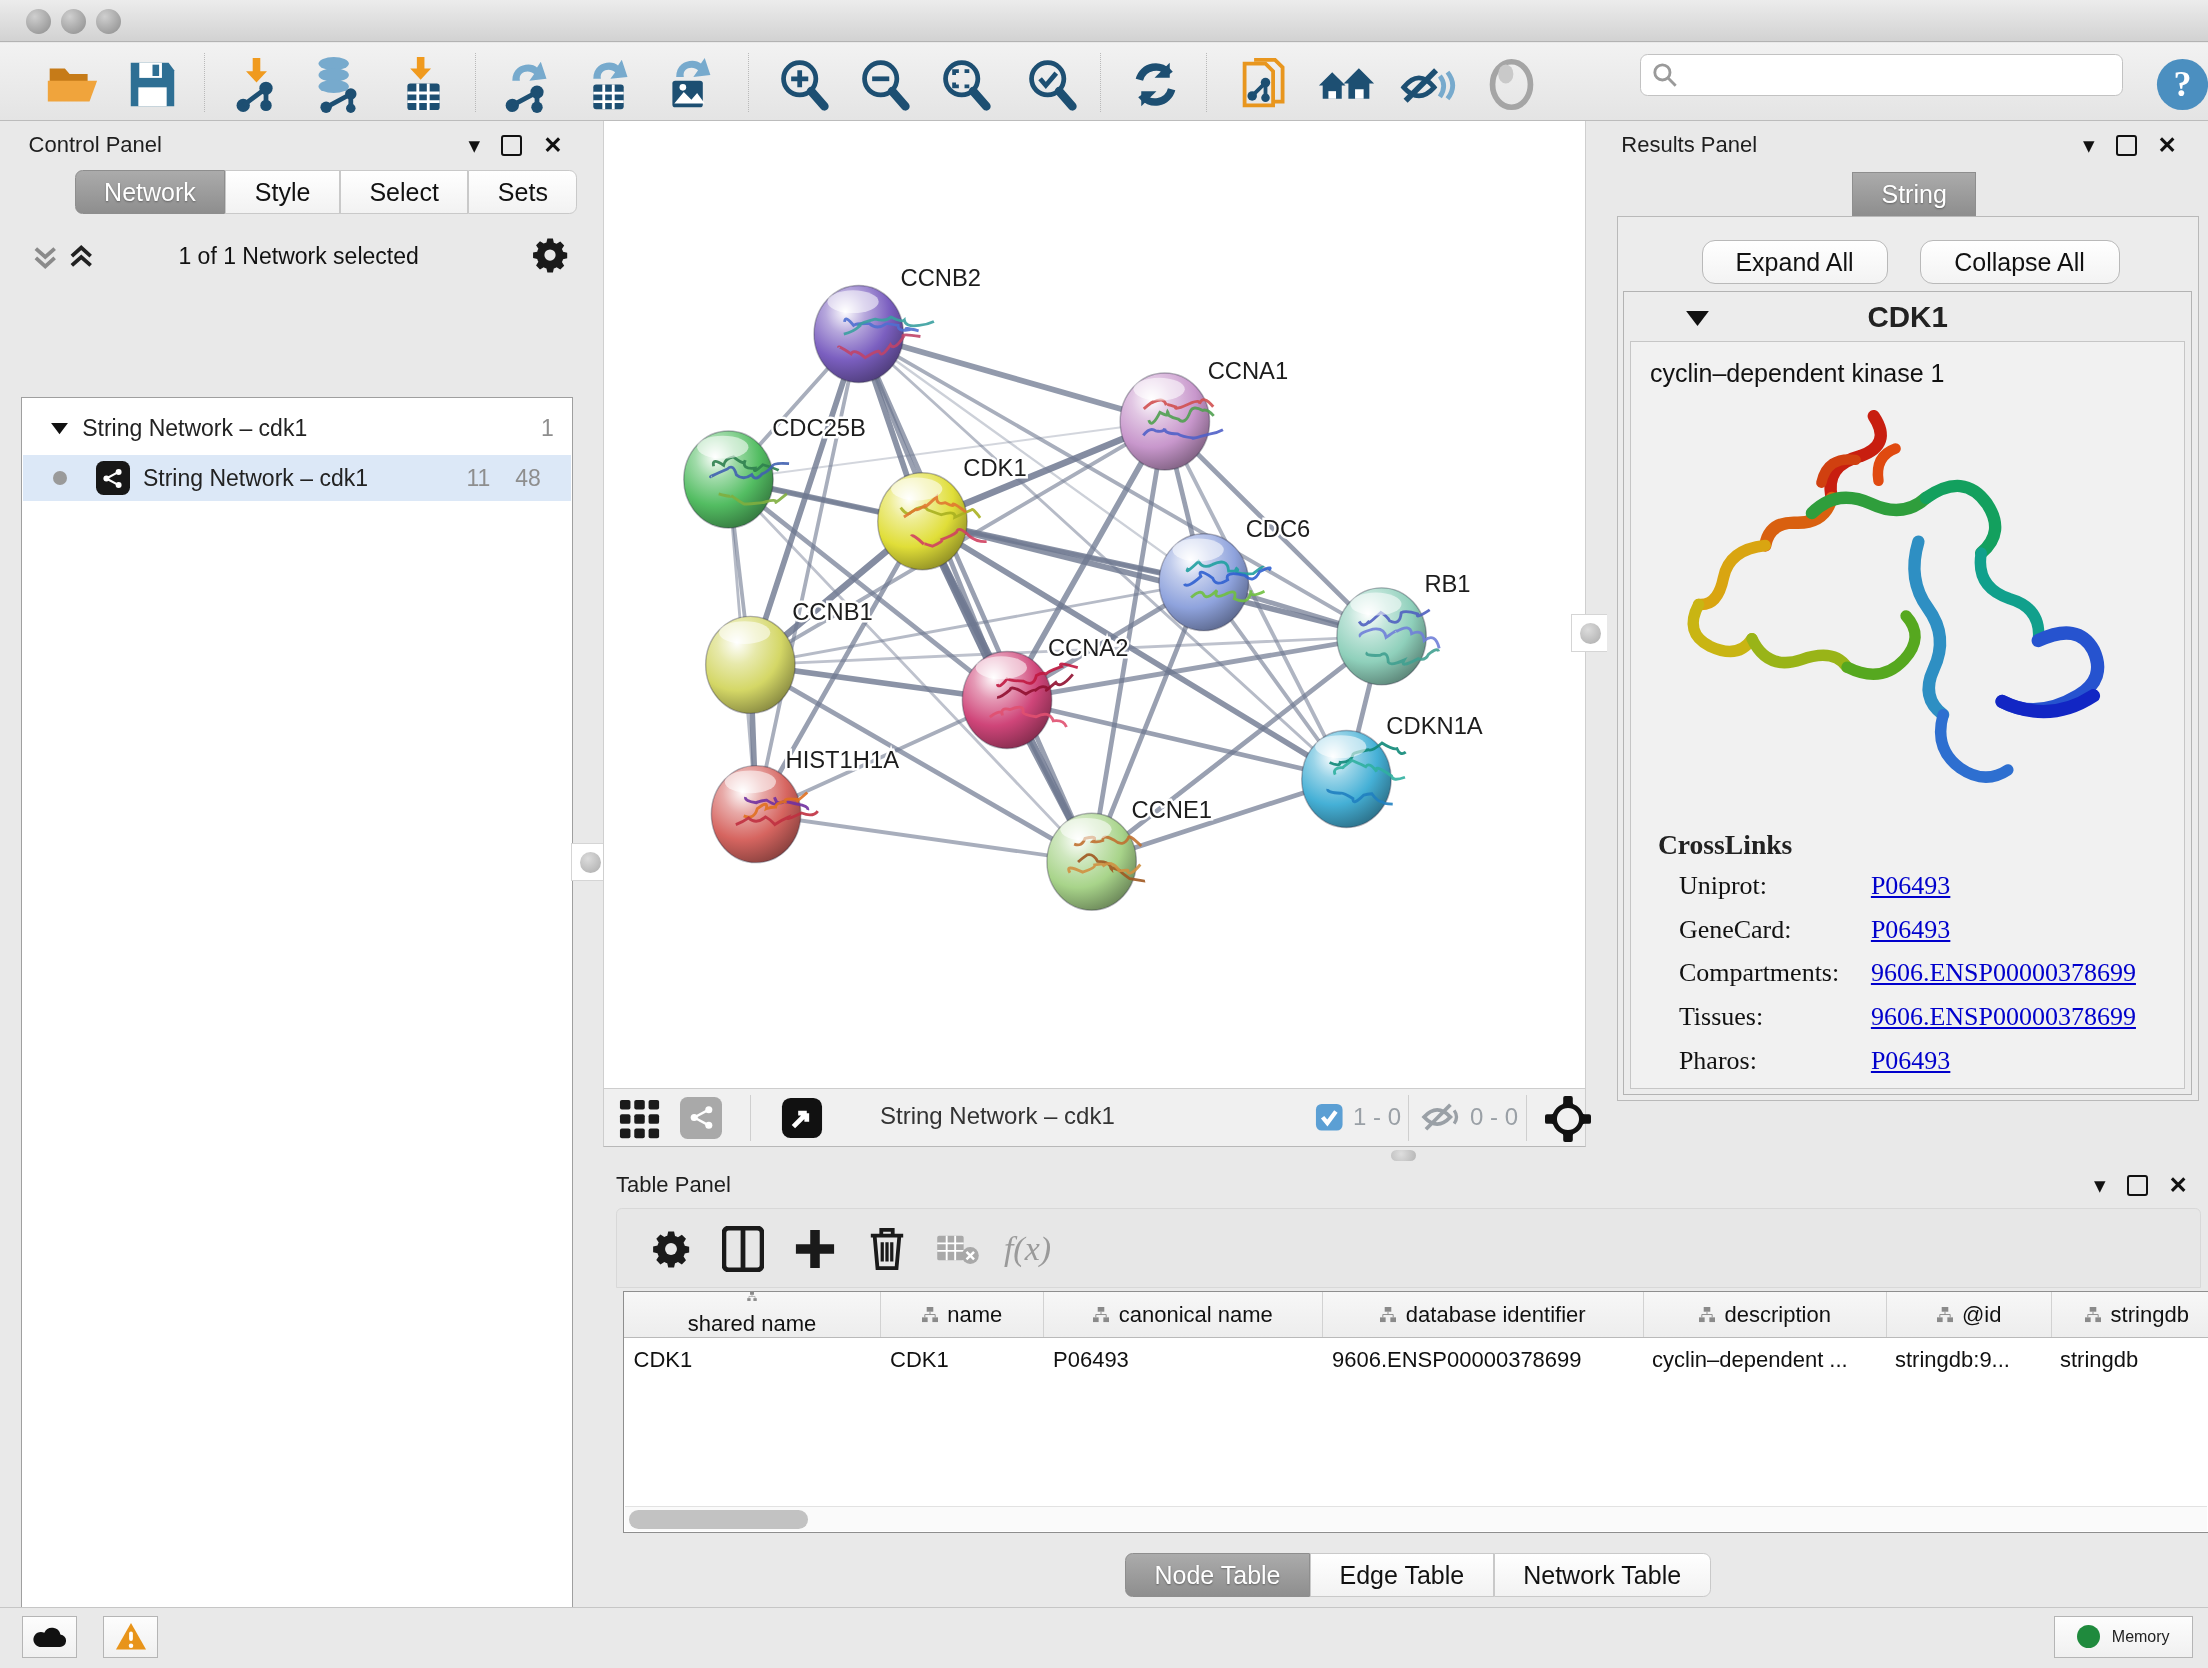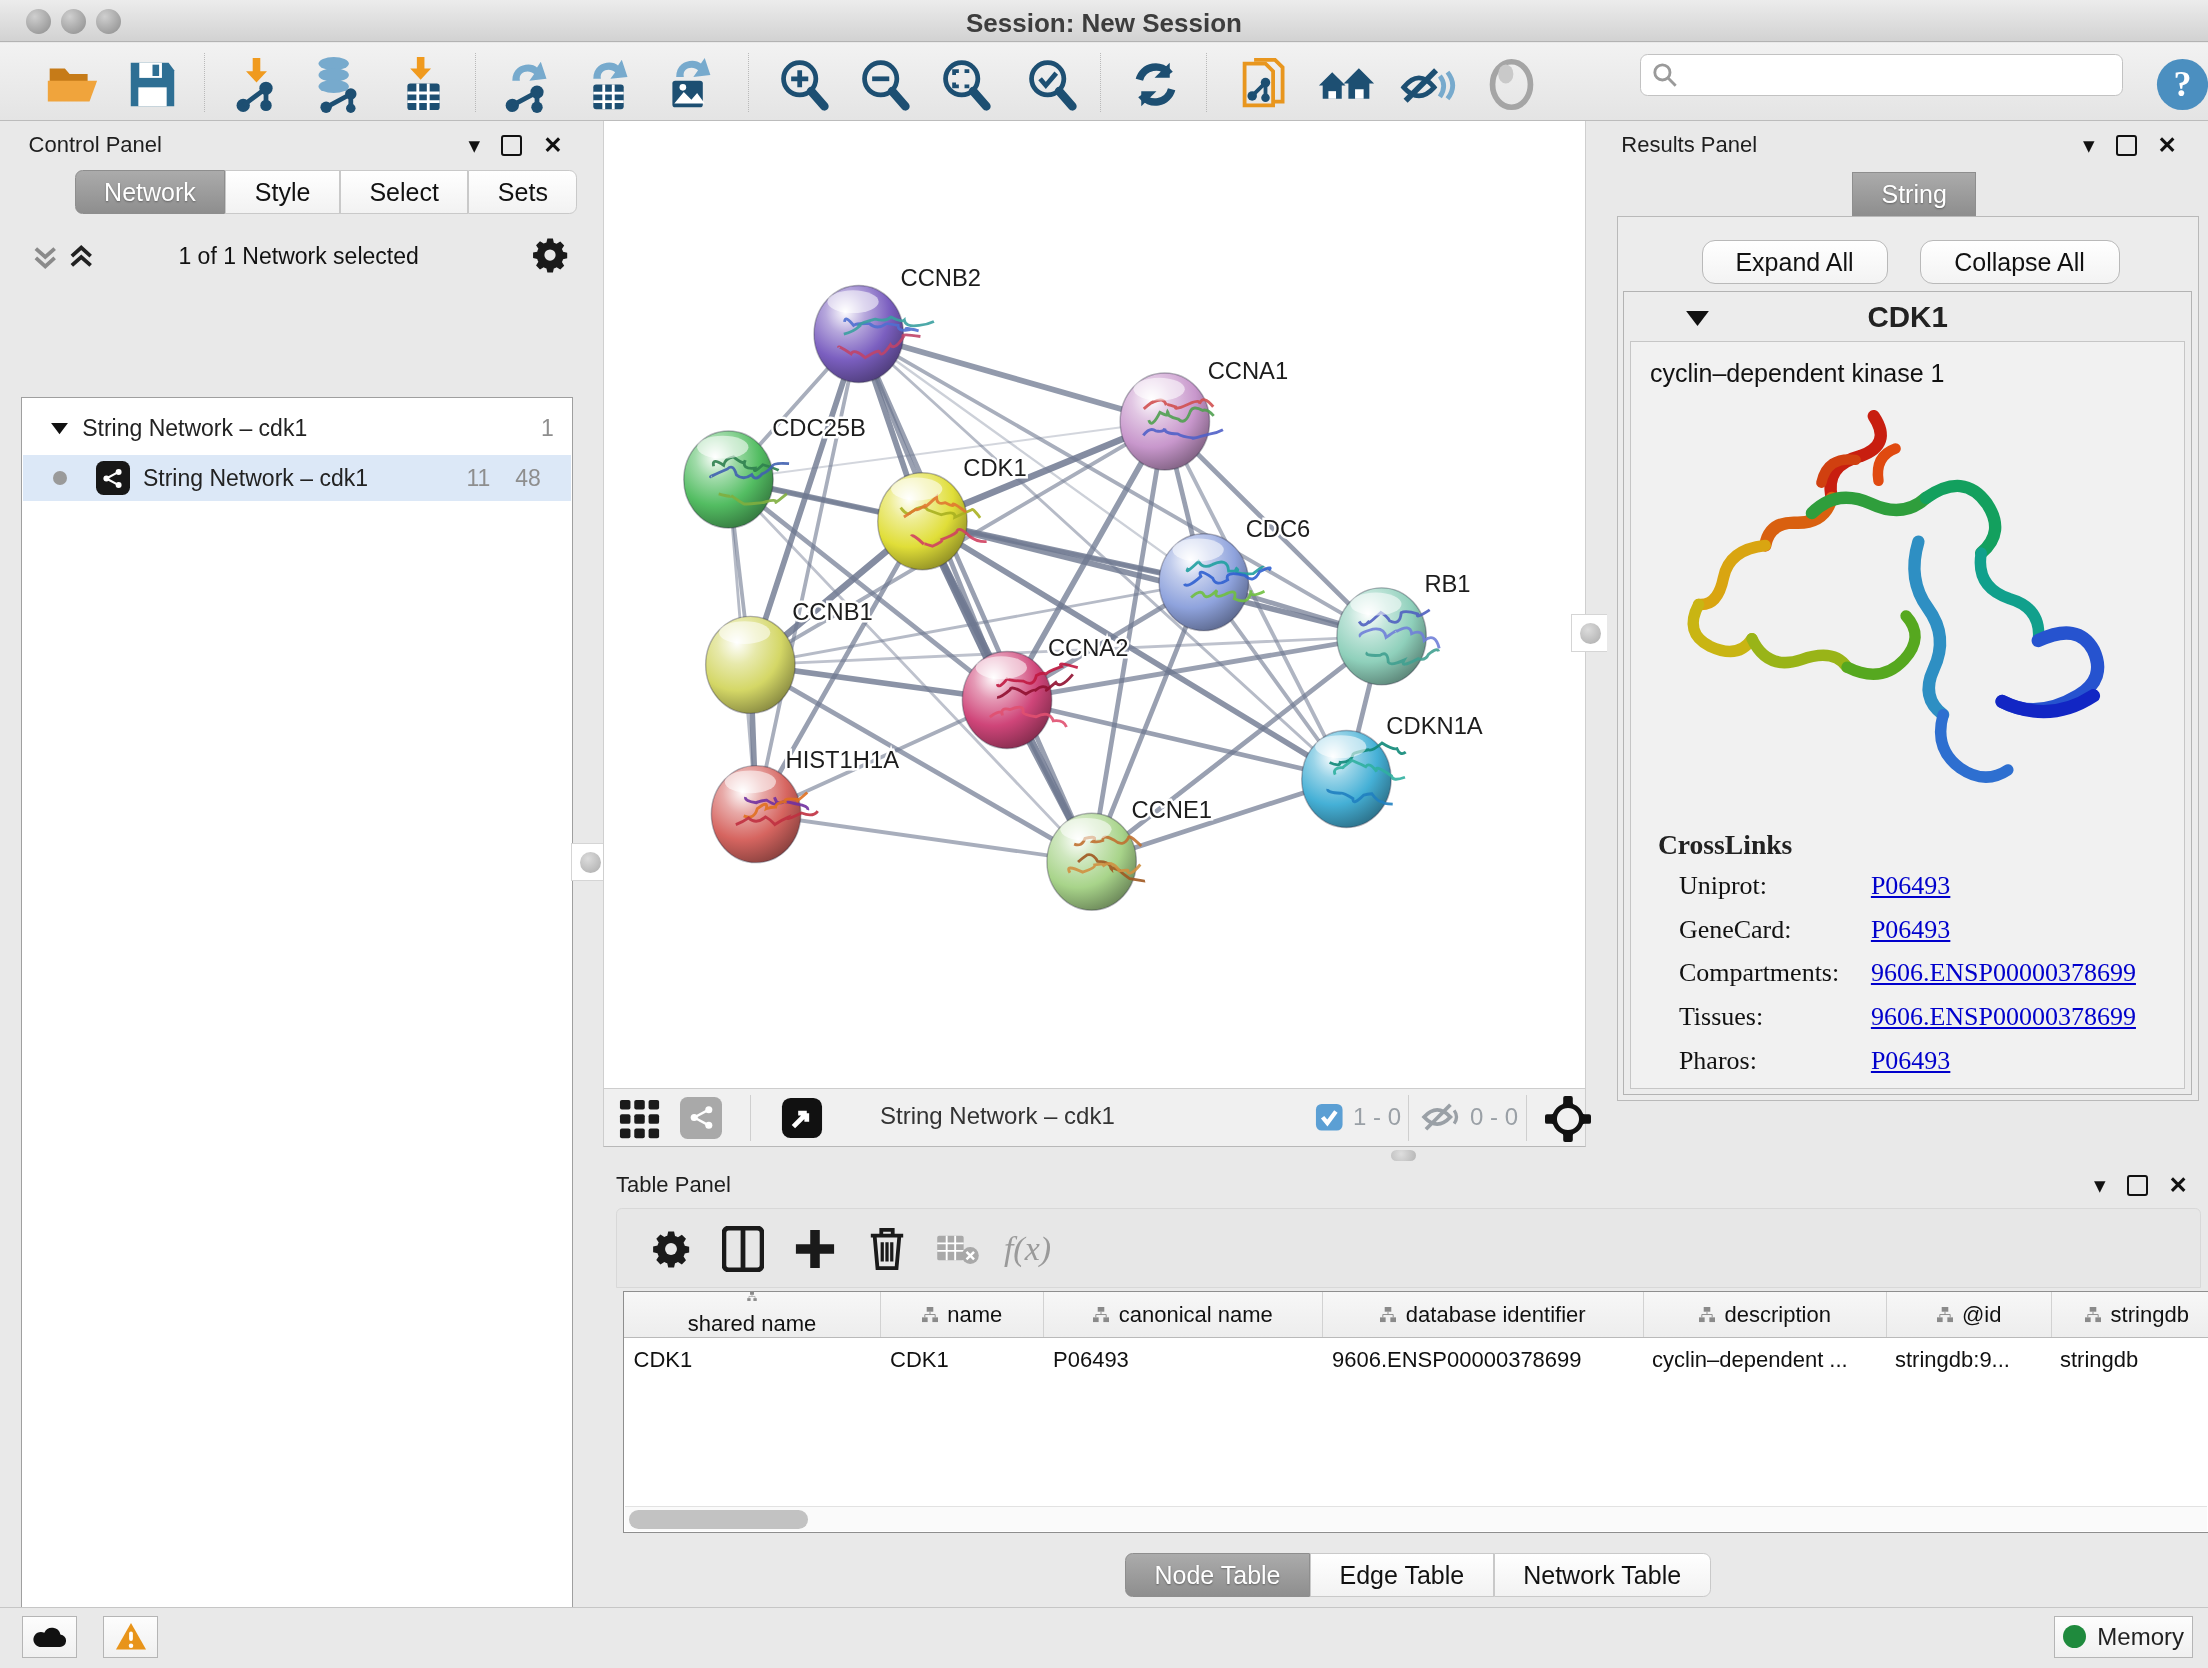--- a/index.html
+++ b/index.html
@@ -82,21 +82,20 @@
   .sb-btn { position:absolute; top:7.6px; height:42px; background:linear-gradient(#fdfdfd,#f0f0f0);
     border:1.9px solid #b5b5b5; display:flex; align-items:center; justify-content:center; }
 </style>
 </head>
 <body>
 
 <div id="titlebar" class="abs">
   <span class="tl" style="left:26px"></span>
   <span class="tl" style="left:61px"></span>
   <span class="tl" style="left:96px"></span>
-  <div id="win-title" class="abs">Session: New Session</div>
 </div>
 
 <div id="toolbar" class="abs">
   <div class="tbtn" style="left:41px">
     <svg width="55" height="55" viewBox="0 0 58 58">
         <path d="M6 12h16l5 6h19v8H6z" fill="#c67b18"></path>
         <path d="M4 25h44l8 0-8 22H4z" fill="#f0a43c"></path>
       </svg>
   </div>
   <div class="tbtn" style="left:122px">
@@ -808,16 +807,16 @@
   </div>
   <div class="sb-btn" style="left:103px;width:55px">
     <svg width="32" height="28.5" viewBox="0 0 34 30">
         <path d="M17 1 33 29H1z" fill="#e8941a"></path>
         <rect x="15" y="10" width="4" height="10" rx="2" fill="#fff"></rect>
         <circle cx="17" cy="25" r="2.4" fill="#fff"></circle>
       </svg>
   </div>
   <div class="sb-btn" style="left:2054px;width:139px">
     <span style="width:23px;height:23px;border-radius:50%;background:#1f8a3d;margin-right:11.4px"></span>
-    <span style="font-size:24px">Memory</span>
+    <span style="font-size:16px">Memory</span>
   </div>
 </div>
 
 
 </body></html>

